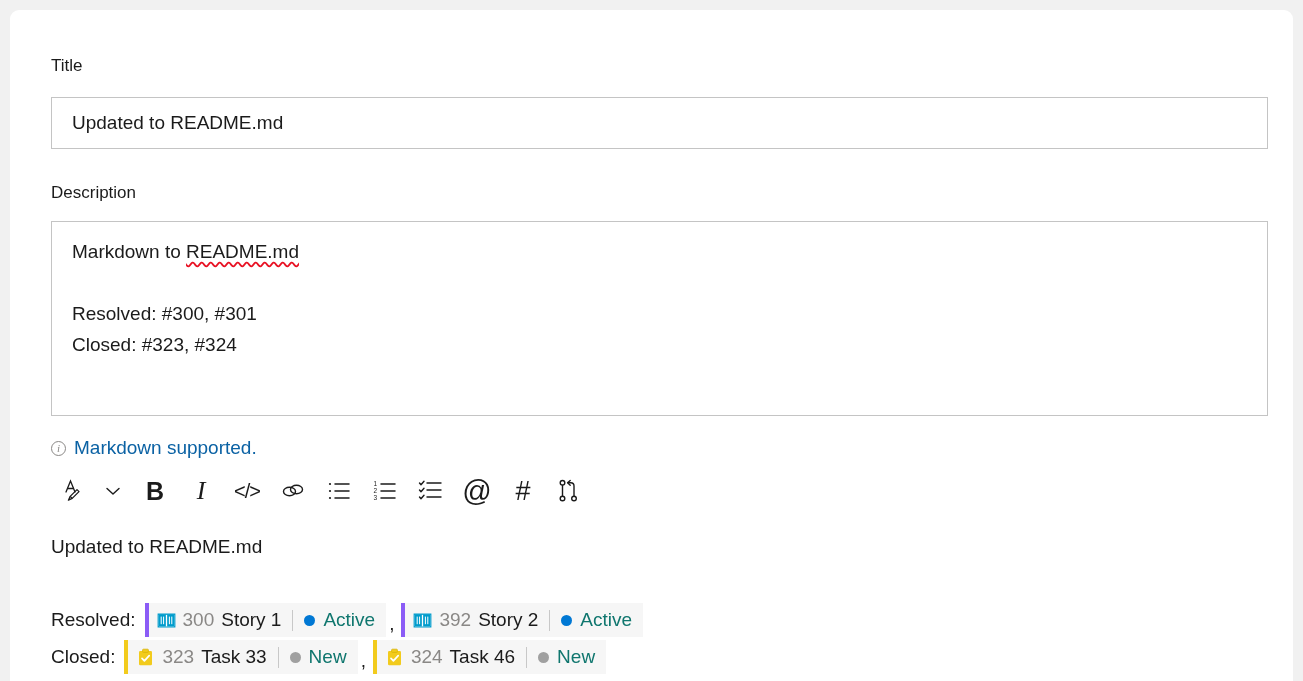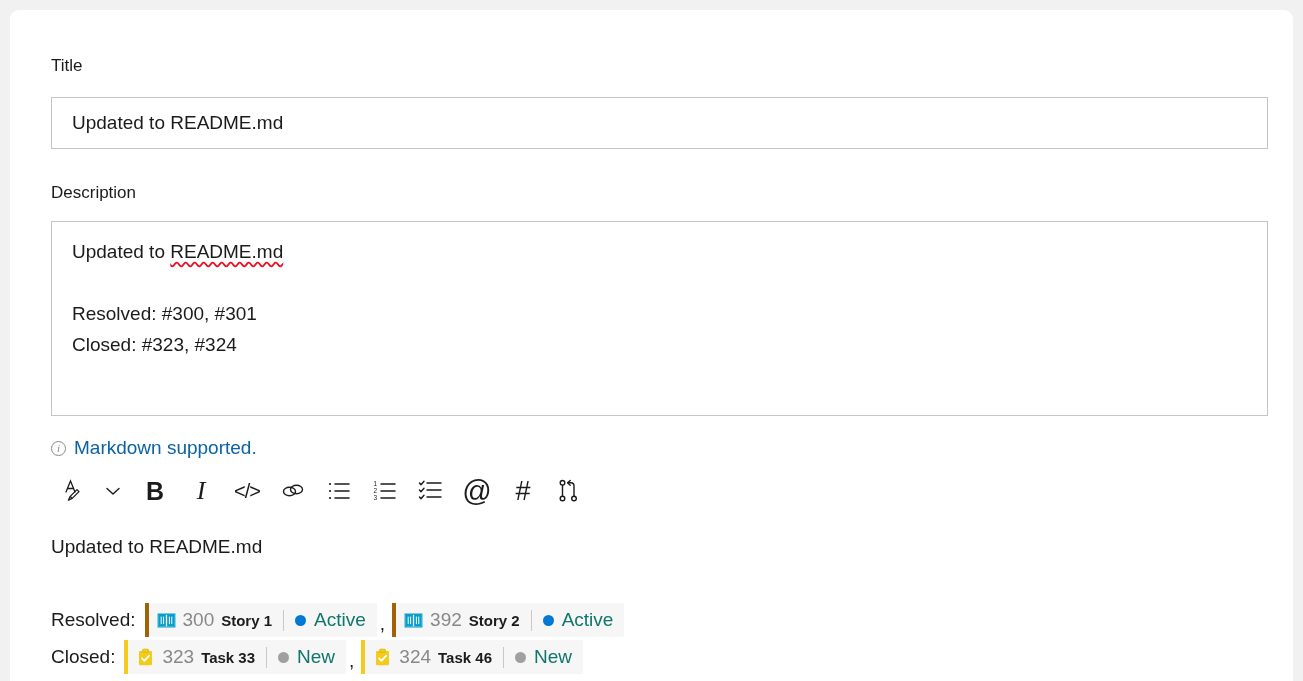--- a/index.html
+++ b/index.html
@@ -142,35 +142,35 @@
     color: #1b1b1b;
     margin: 0 7px 0 3px;
     align-self: flex-end;
     line-height: 26px;
   }
   .chip {
     display: inline-flex;
     align-items: center;
     height: 34px;
     background: #f6f6f6;
-    border-left: 4px solid #a16207;
+    border-left: 4px solid #8b5cf6;
     padding: 0 11px 0 8px;
     white-space: nowrap;
     cursor: pointer;
   }
   .chip.task { border-left-color: #f2cb1d; }
   .chip-icon { display: flex; align-items: center; margin-right: 7px; }
   .chip-id {
     font-size: 19px;
     color: #8a8886;
     margin-right: 7px;
   }
   .chip-title {
-    font-size: 15px;
-    font-weight: bold;
+    font-size: 19px;
+    font-weight: normal;
     color: #1b1b1b;
     text-align: center;
   }
   .chip-divider {
     width: 1px;
     height: 21px;
     background: #c8c8c8;
     margin: 0 11px;
   }
   .state-dot {
@@ -187,21 +187,21 @@
 </head>
 <body>
 
 <div id="card">
 
   <div id="title-label" class="field-label">Title</div>
   <input id="title-input" type="text" value="Updated to README.md" style="">
 
   <div id="desc-label" class="field-label">Description</div>
   <div id="desc-box">
-    <div id="desc-text"><span>Updated to </span><span class="spell">README.md</span><span>
+    <div id="desc-text"><span>Markdown to </span><span class="spell">README.md</span><span>
 
 Resolved: #300, #301
 Closed: #323, #324</span></div>
   </div>
 
   <div id="markdown-note">
     <span id="info-icon">i</span>
     <span id="markdown-note-label">Markdown supported.</span>
   </div>
 

